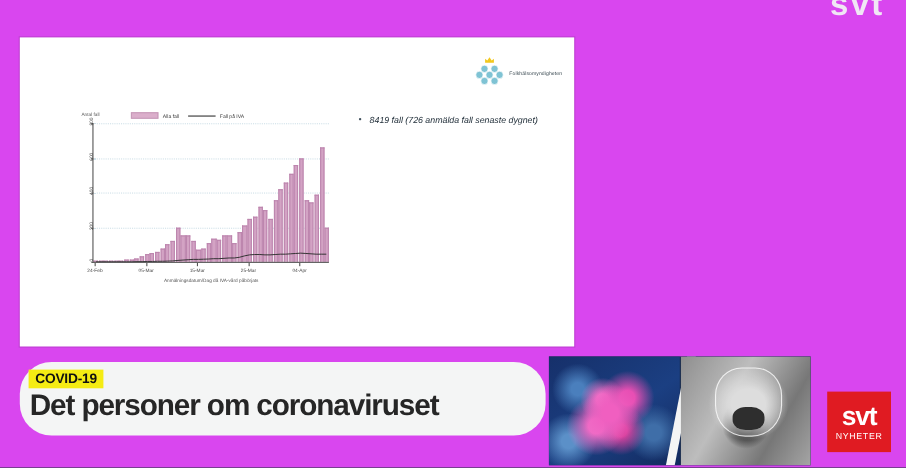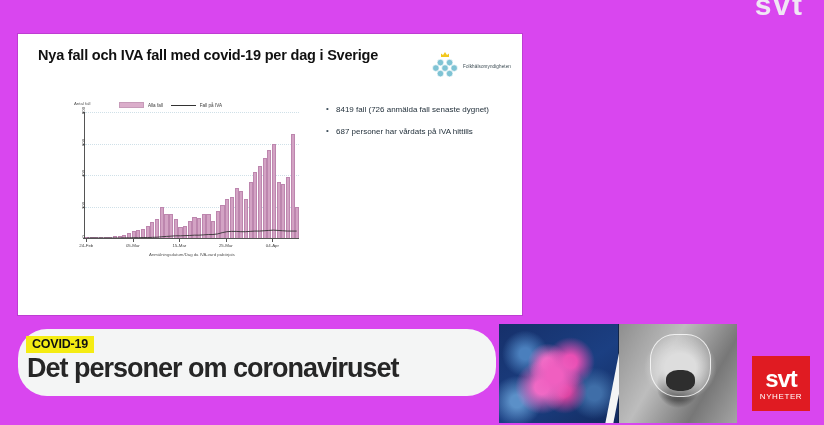--- a/index.html
+++ b/index.html
@@ -116,21 +116,21 @@
     transform: translateX(-50%); white-space: nowrap;
   }
   .axis-title-x {
     position: absolute; left: 28px; width: 214px; top: 152px;
     text-align: center; font-size: 4.3px; color: #555;
   }
 
   
   .bullets {
     position: absolute; left: 306px; top: 70px; width: 190px;
-    font-size: 8px; color: #1d2b36; line-height: 1.45;
+    font-size: 8px; color: #1d2b36; line-height: 1.45; font-style: italic;
   }
   .bullet {
     position: relative; padding-left: 12px; margin-bottom: 10px;
   }
   .bullet::before {
     content: "•"; position: absolute; left: 2px; top: -1px;
     font-size: 8px; color: #40505c;
   }
 
   
@@ -229,21 +229,20 @@
 </style>
 </head>
 <body>
 
 <div id="screen">
 
   <div class="watermark">svt</div>
 
   <div class="slide">
 
-    <div class="slide-title">Nya fall och IVA fall med covid-19 per dag i Sverige</div>
 
     <div class="fohm-logo">
       <div class="fohm-mark">
         <svg class="crown" viewBox="0 0 20 14">
           <path d="M2 12 L2 5 L6 8 L10 2 L14 8 L18 5 L18 12 Z" fill="#f2c81e"></path>
         </svg>
         <svg viewBox="0 0 28 24" width="28" height="22" style="position:absolute;top:7px;left:0">
           <g fill="#7fc3d4" stroke="#ffffff" stroke-width="0.7">
             <circle cx="9" cy="5" r="3.6"></circle>
             <circle cx="19" cy="5" r="3.6"></circle>
@@ -356,21 +355,20 @@
           <div class="xtick-label" style="left: 141.891px;">25-Mar</div>
           <div class="xtick-mark" style="left: 188.413px;"></div>
           <div class="xtick-label" style="left: 188.413px;">04-Apr</div>
         </div>
 
       <div class="axis-title-x">Anmälningsdatum/Dag då IVA-vård påbörjats</div>
     </div>
 
     <div class="bullets">
       <div class="bullet">8419 fall (726 anmälda fall senaste dygnet)</div>
-      <div class="bullet">687 personer har vårdats på IVA hittills</div>
     </div>
   </div>
 
   <div class="banner">
     <div class="banner-row1">
       <span class="covid-tag">COVID-19</span>
     </div>
     <div class="banner-head">Det personer om coronaviruset</div>
   </div>
 

